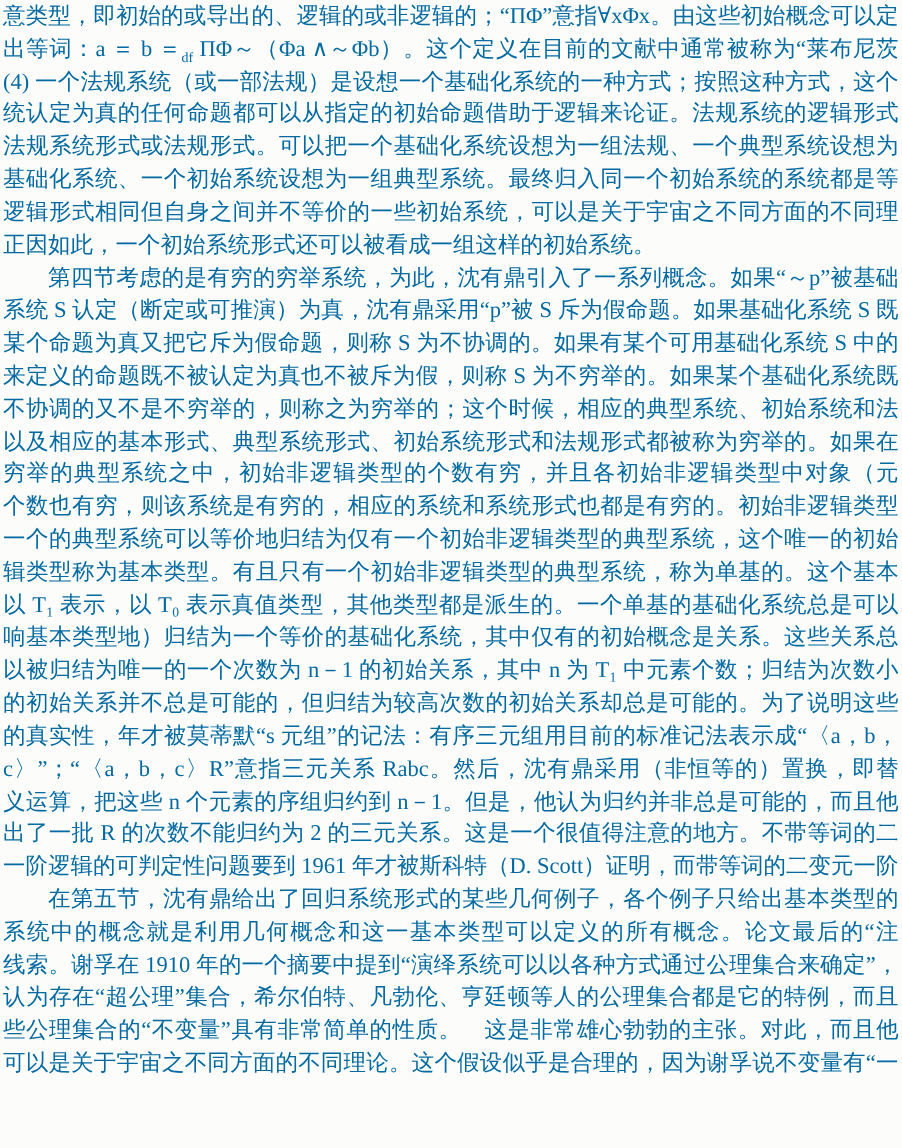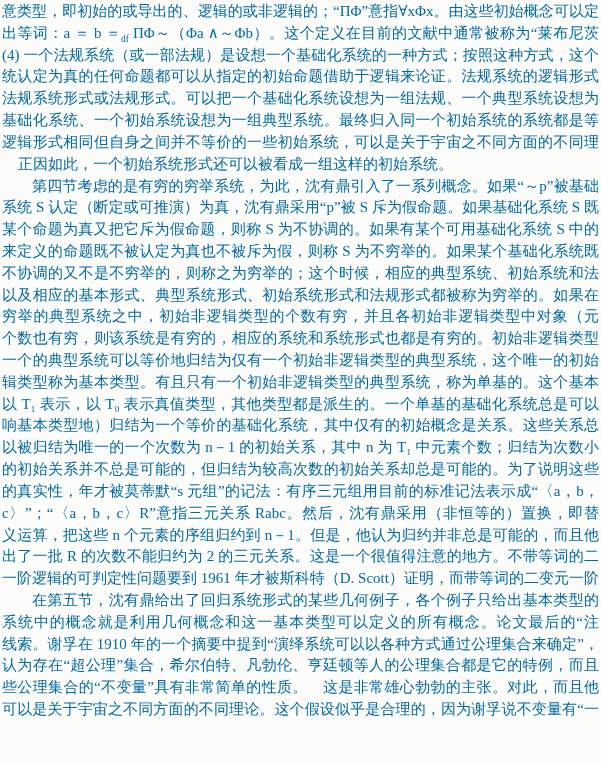--- a/index.html
+++ b/index.html
@@ -27,21 +27,20 @@
     overflow: hidden;
     text-align: justify;
     text-align-last: justify;
     white-space: normal;
   }
   .line.indent {
     text-indent: 2em;
   }
   .line.para-end {
     text-align-last: left;
-    margin-left: 16px;
   }
   .sub {
     font-size: 0.62em;
     vertical-align: sub;
   }
 </style>
 </head>
 <body style="background: rgb(252, 252, 250);">
 
 <div class="page">

